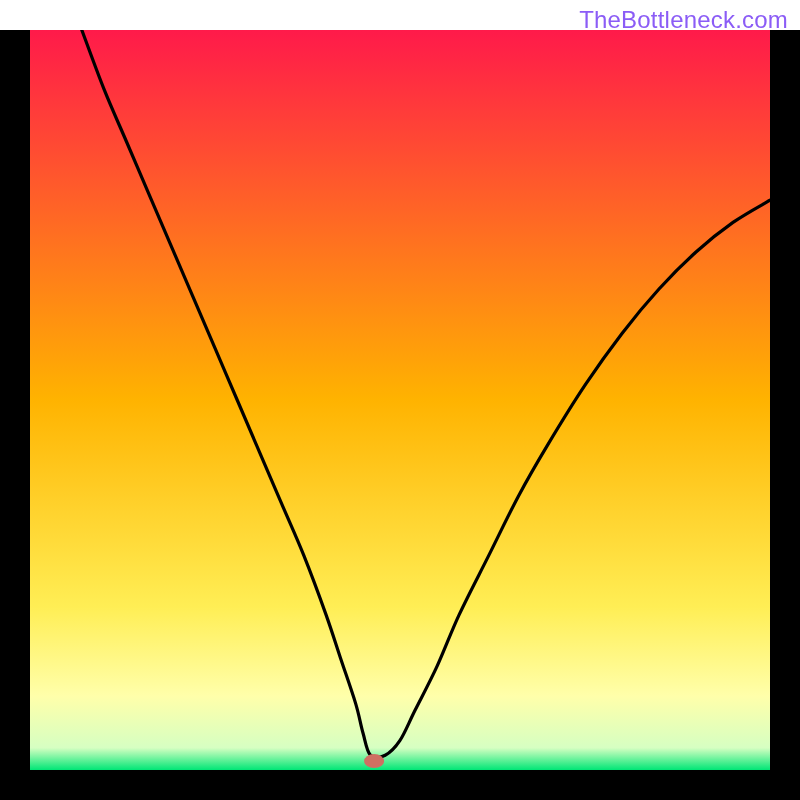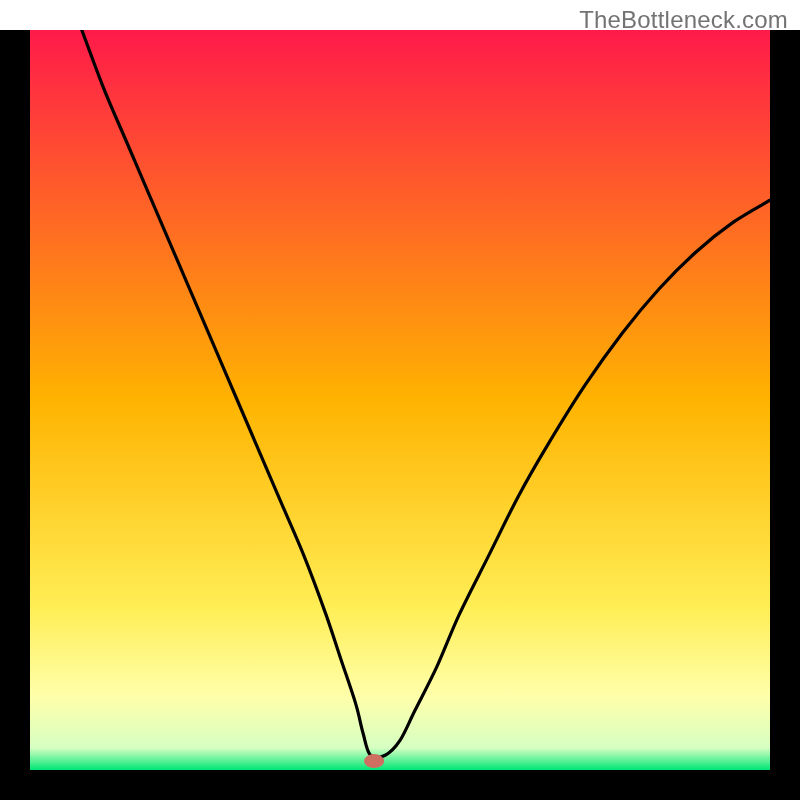--- a/index.html
+++ b/index.html
@@ -10,21 +10,21 @@
   }
   .wrap {
     width: 800px;
     height: 800px;
     position: relative;
   }
   .watermark {
     position: absolute;
     top: 6px;
     right: 12px;
-    color: #737373;
+    color: #8b5cf6;
     font-size: 24px;
     font-weight: 400;
     letter-spacing: 0.2px;
     z-index: 5;
   }
   .outer {
     position: absolute;
     left: 0;
     top: 30px;
     width: 800px;

